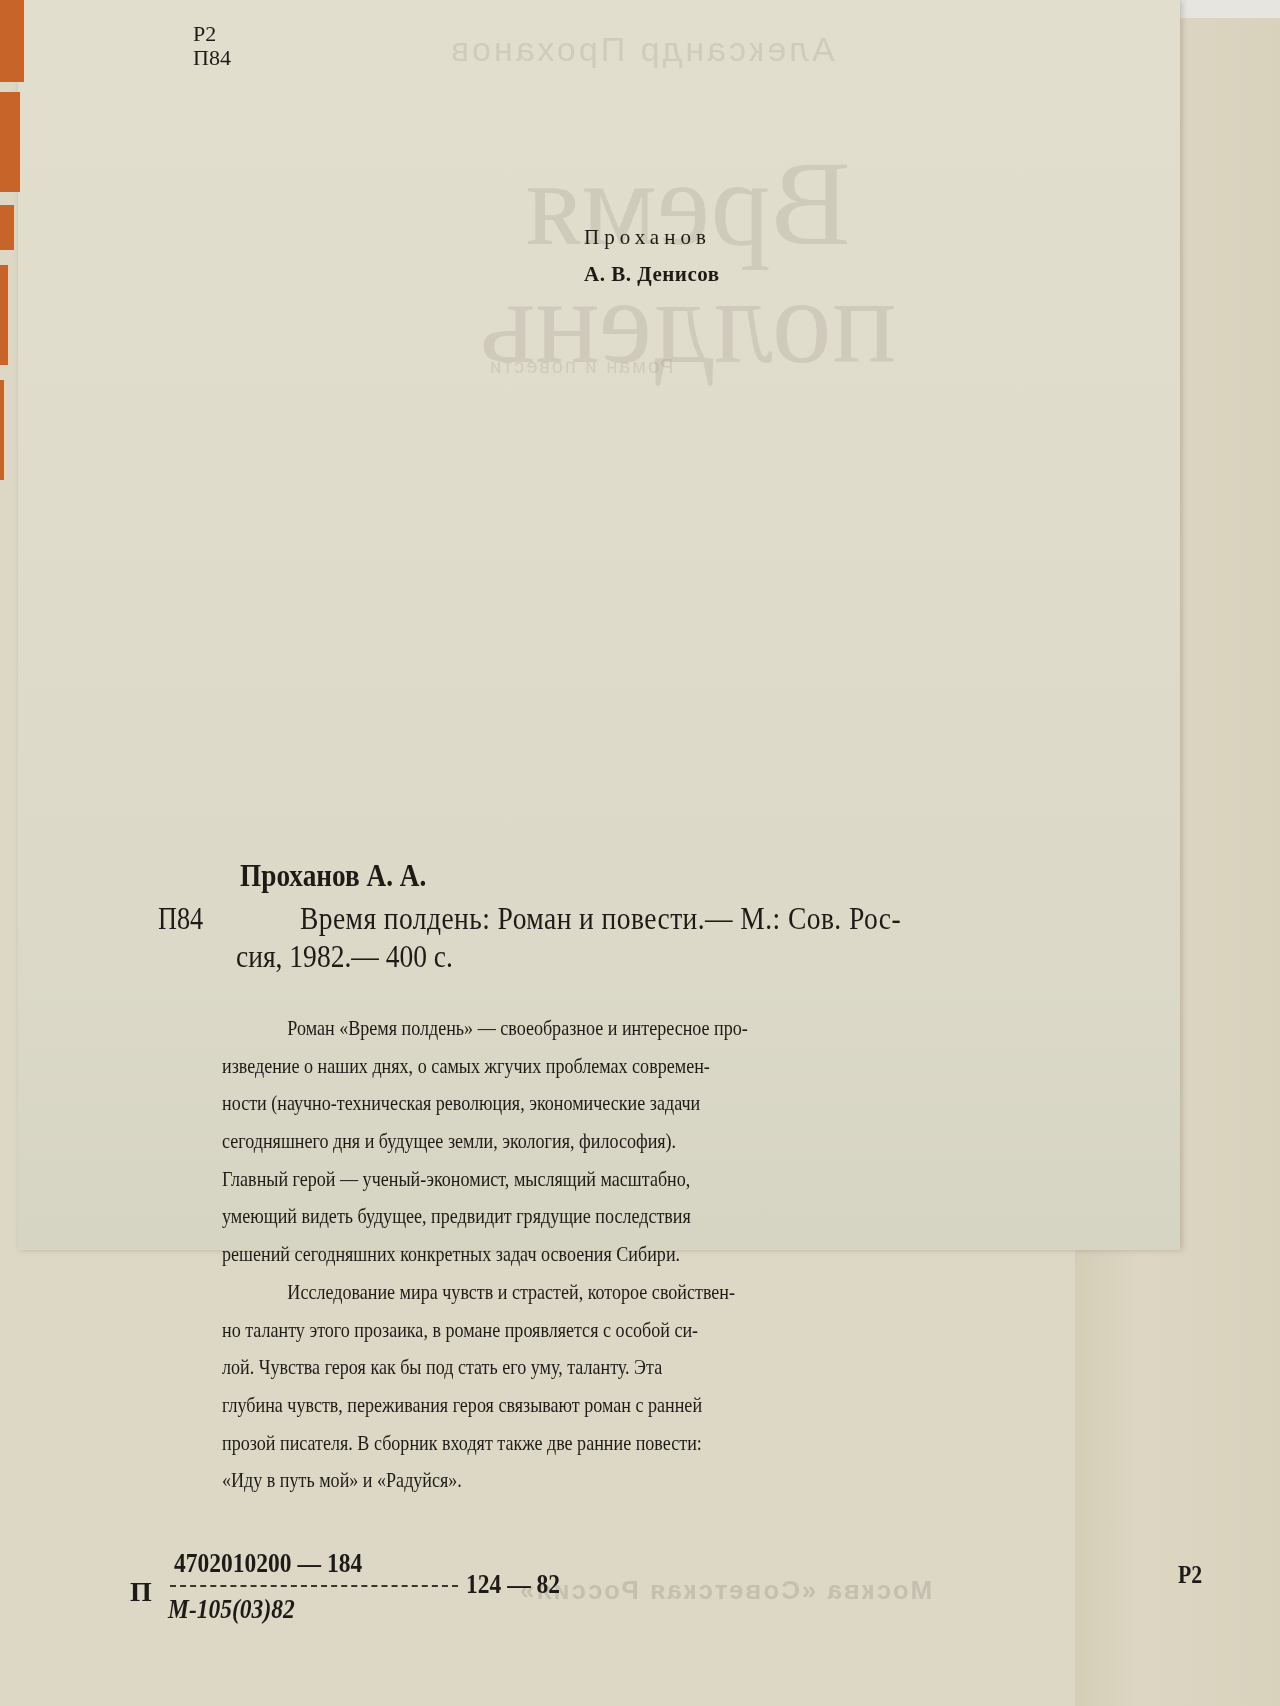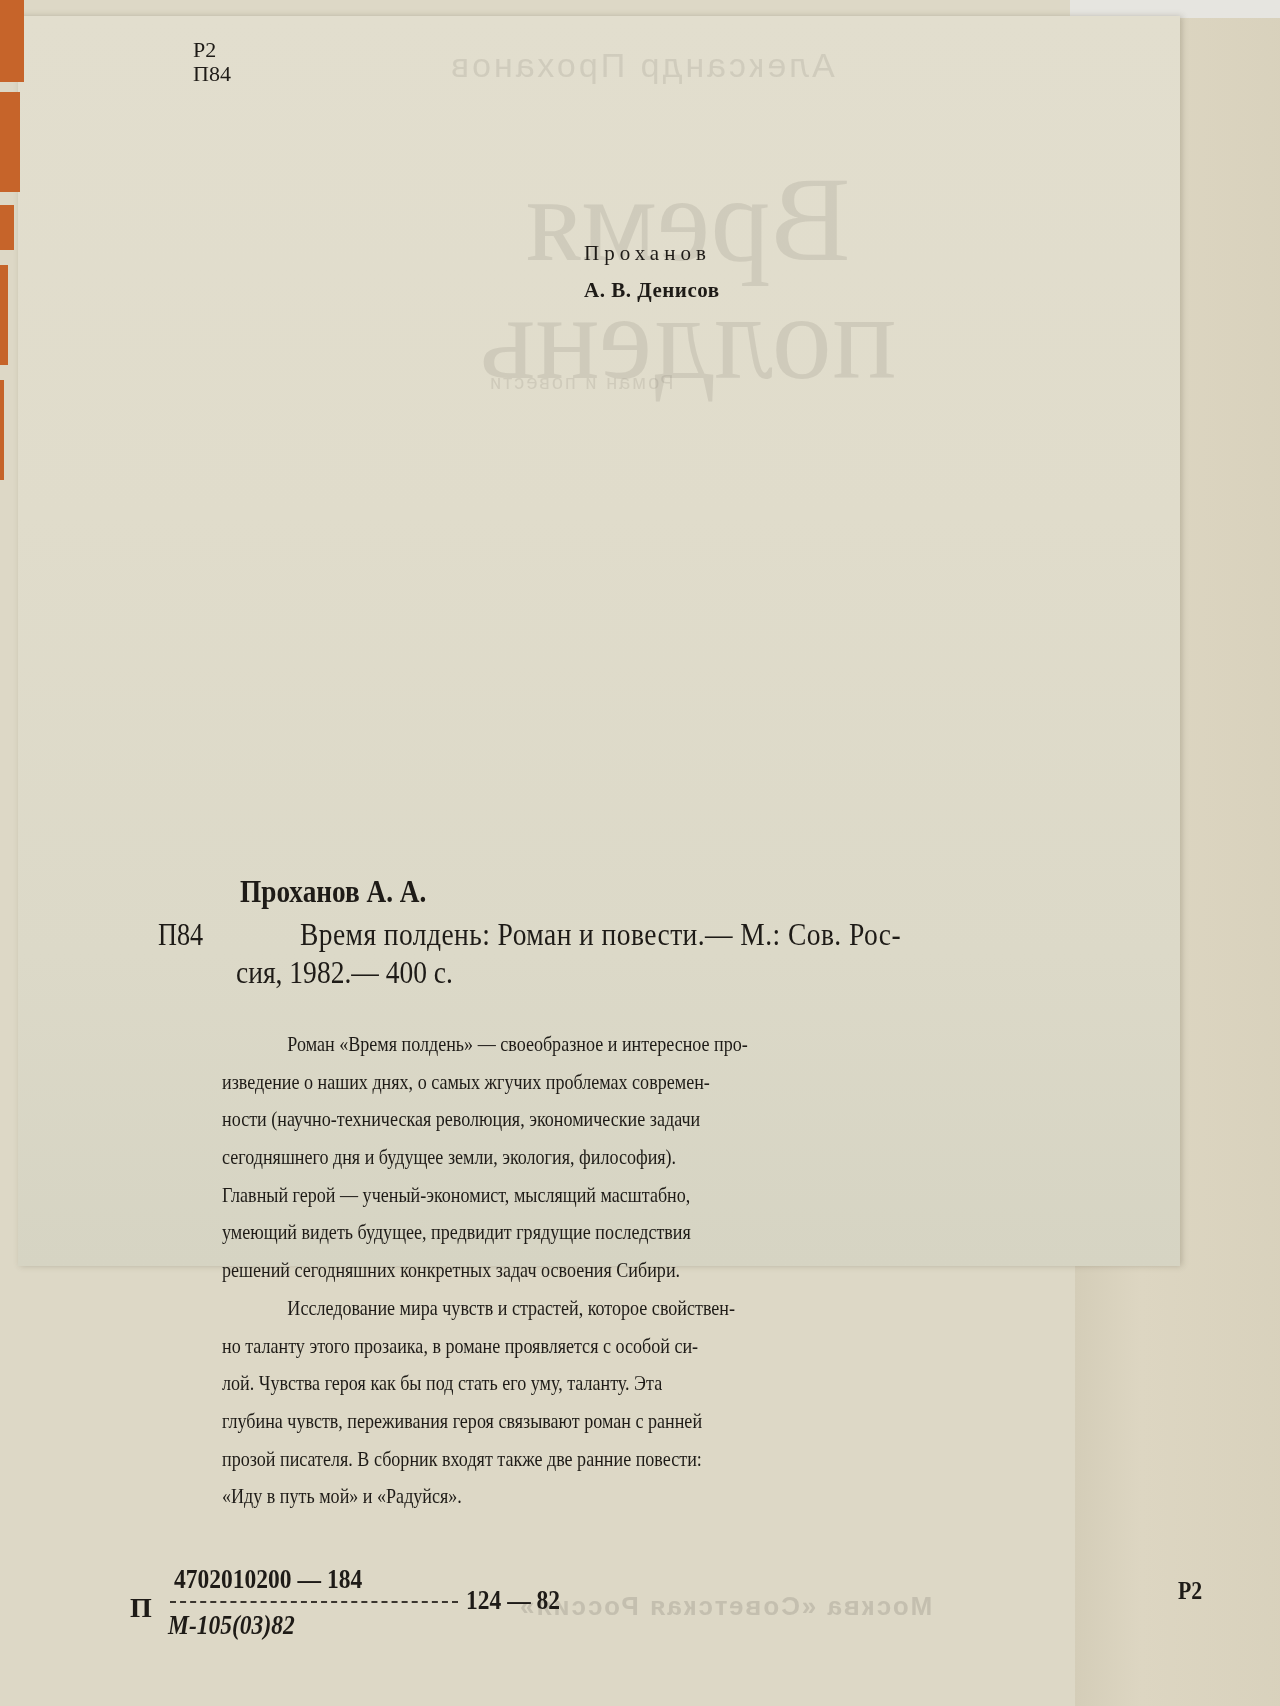--- a/index.html
+++ b/index.html
@@ -12,21 +12,21 @@
   
   .back-page {
     position:absolute; left:1075px; top:18px; width:220px; height:1700px;
     background:linear-gradient(90deg,#d4cdb8 0%,#ddd6c2 30%,#d8d1bc 100%);
   }
   .back-page-top {
     position:absolute; left:1070px; top:0; width:210px; height:22px; background:#e6e5e0;
   }
   
   .page {
-    position:absolute; left:18px; top:16px; width:1162px; height:1250px;
+    position:absolute; left:18px; top:0; width:1162px; height:1250px;
     background:linear-gradient(180deg,#e2dece 0%,#e0dccb 40%,#dcd9c8 75%,#d6d4c3 100%);
     box-shadow:2px 0 6px rgba(80,70,50,0.25);
   }
   
   .cover-edge {
     position:absolute; left:0; top:0; width:24px; height:560px;
   }
   .cover-edge .seg { position:absolute; left:0; background:#c6642a; }
 
   .abs { position:absolute; white-space:nowrap; }

